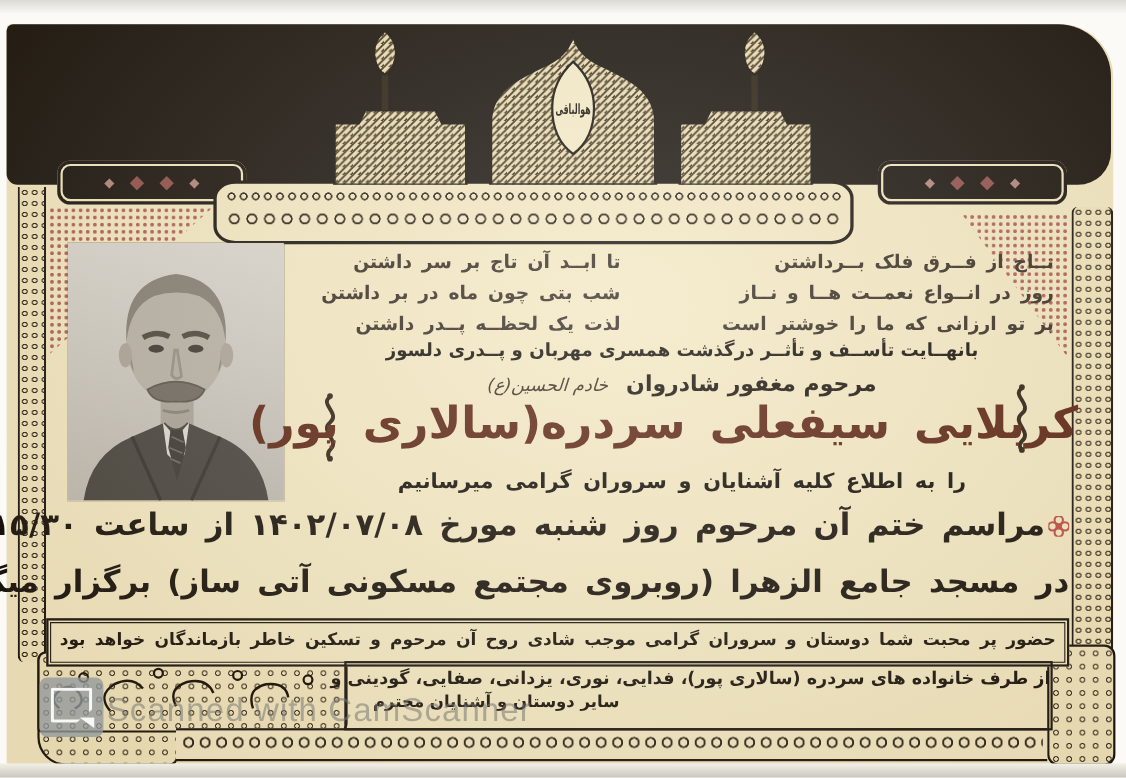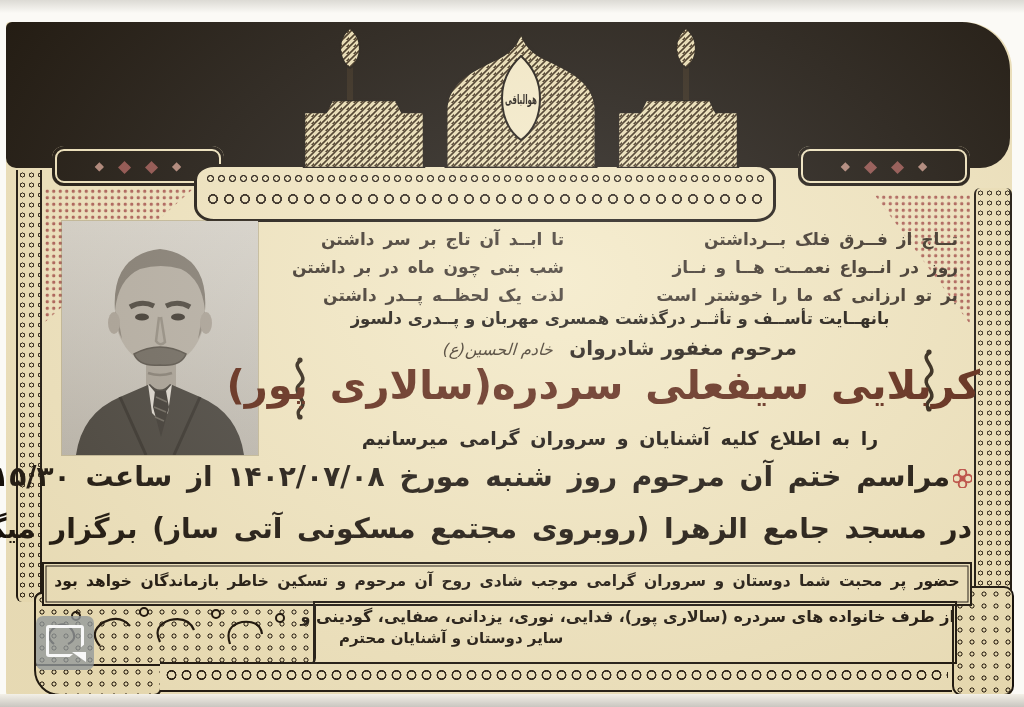--- a/index.html
+++ b/index.html
@@ -281,14 +281,15 @@
     <circle cx="36" cy="20" r="4" fill="none" stroke="#241a10" stroke-width="2"></circle>
     <circle cx="104" cy="16" r="4" fill="none" stroke="#241a10" stroke-width="2"></circle>
     <circle cx="176" cy="18" r="4" fill="none" stroke="#241a10" stroke-width="2"></circle>
     <circle cx="240" cy="22" r="4" fill="none" stroke="#241a10" stroke-width="2"></circle>
   </svg>
 
   <div class="page-shade"></div>
   <div class="edge-bottom"></div>
 
   <div class="cs-logo"></div>
+  <div class="wm-text">Scanned with CamScanner</div>
 
 </div>
 
 </body></html>

